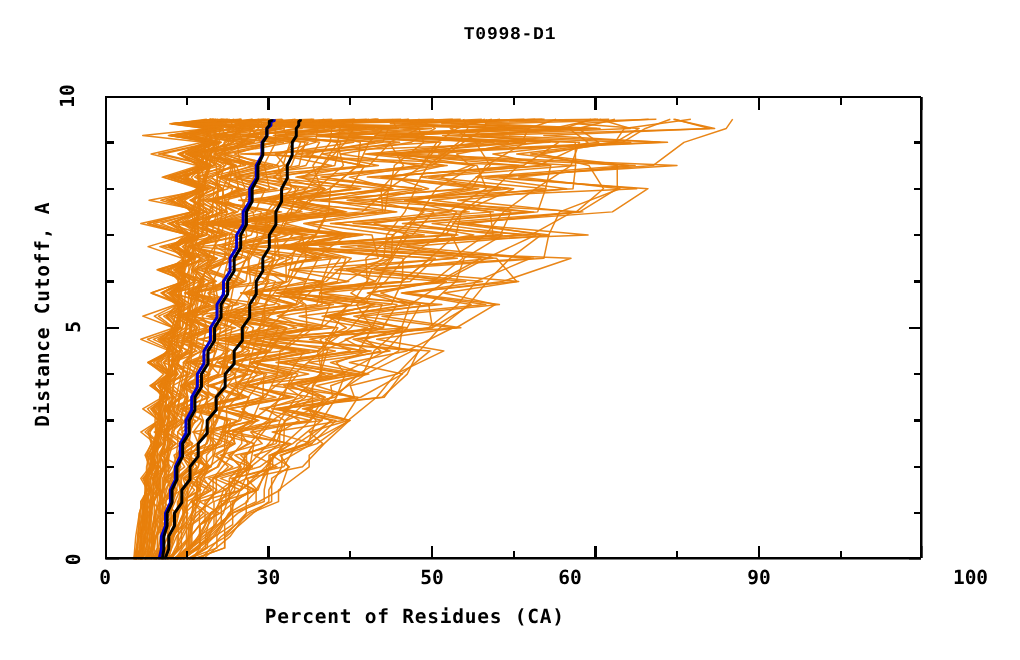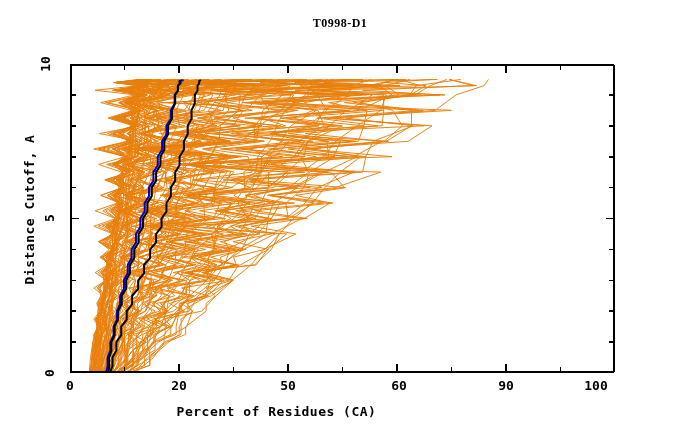--- a/index.html
+++ b/index.html
@@ -21,21 +21,21 @@
   }
   #chart-title {
     position: absolute;
     left: 0;
     top: 16px;
     width: 680px;
     text-align: center;
     font-size: 12px;
     font-weight: bold;
     letter-spacing: 0.5px;
-    font-family: Liberation Serif, serif;
+    font-family: Liberation Mono, monospace;
   }
   #plot-area {
     position: absolute;
     left: 70px;
     top: 64px;
     width: 545px;
     height: 309px;
   }
   #plot-svg {
     position: absolute;
@@ -243,25 +243,25 @@
         <line x1="544.2" y1="61.79999999999998" x2="539" y2="61.79999999999998" stroke="#000000" stroke-width="1.6" shape-rendering="crispEdges"></line>
         <line x1="0.8" y1="30.899999999999977" x2="6" y2="30.899999999999977" stroke="#000000" stroke-width="1.6" shape-rendering="crispEdges"></line>
         <line x1="544.2" y1="30.899999999999977" x2="539" y2="30.899999999999977" stroke="#000000" stroke-width="1.6" shape-rendering="crispEdges"></line>
         <line x1="0.8" y1="0" x2="9" y2="0" stroke="#000000" stroke-width="1.6" shape-rendering="crispEdges"></line>
         <line x1="544.2" y1="0" x2="536" y2="0" stroke="#000000" stroke-width="1.6" shape-rendering="crispEdges"></line>
         <line x1="-8" y1="0" x2="0.8" y2="0" stroke="#000000" stroke-width="1.6" shape-rendering="crispEdges"></line>
       </svg>
   </div>
 
   <div class="axis-tick-label x-tick-label" style="left:70px">0</div>
-  <div class="axis-tick-label x-tick-label" style="left:179px">20</div>
+  <div class="axis-tick-label x-tick-label" style="left:179px">30</div>
   <div class="axis-tick-label x-tick-label" style="left:288px">50</div>
-  <div class="axis-tick-label x-tick-label" style="left:399px">60</div>
+  <div class="axis-tick-label x-tick-label" style="left:380px">60</div>
   <div class="axis-tick-label x-tick-label" style="left:506px">90</div>
-  <div class="axis-tick-label x-tick-label" style="left:596px">100</div>
+  <div class="axis-tick-label x-tick-label" style="left:647px">100</div>
 
   <div class="axis-tick-label y-tick-label" style="top:373px">0</div>
   <div class="axis-tick-label y-tick-label" style="top:218px">5</div>
   <div class="axis-tick-label y-tick-label" style="top:64px">10</div>
 
   <div id="x-axis-label">Percent of Residues (CA)</div>
   <div id="y-axis-label">Distance Cutoff, A</div>
 
 </div>
 

